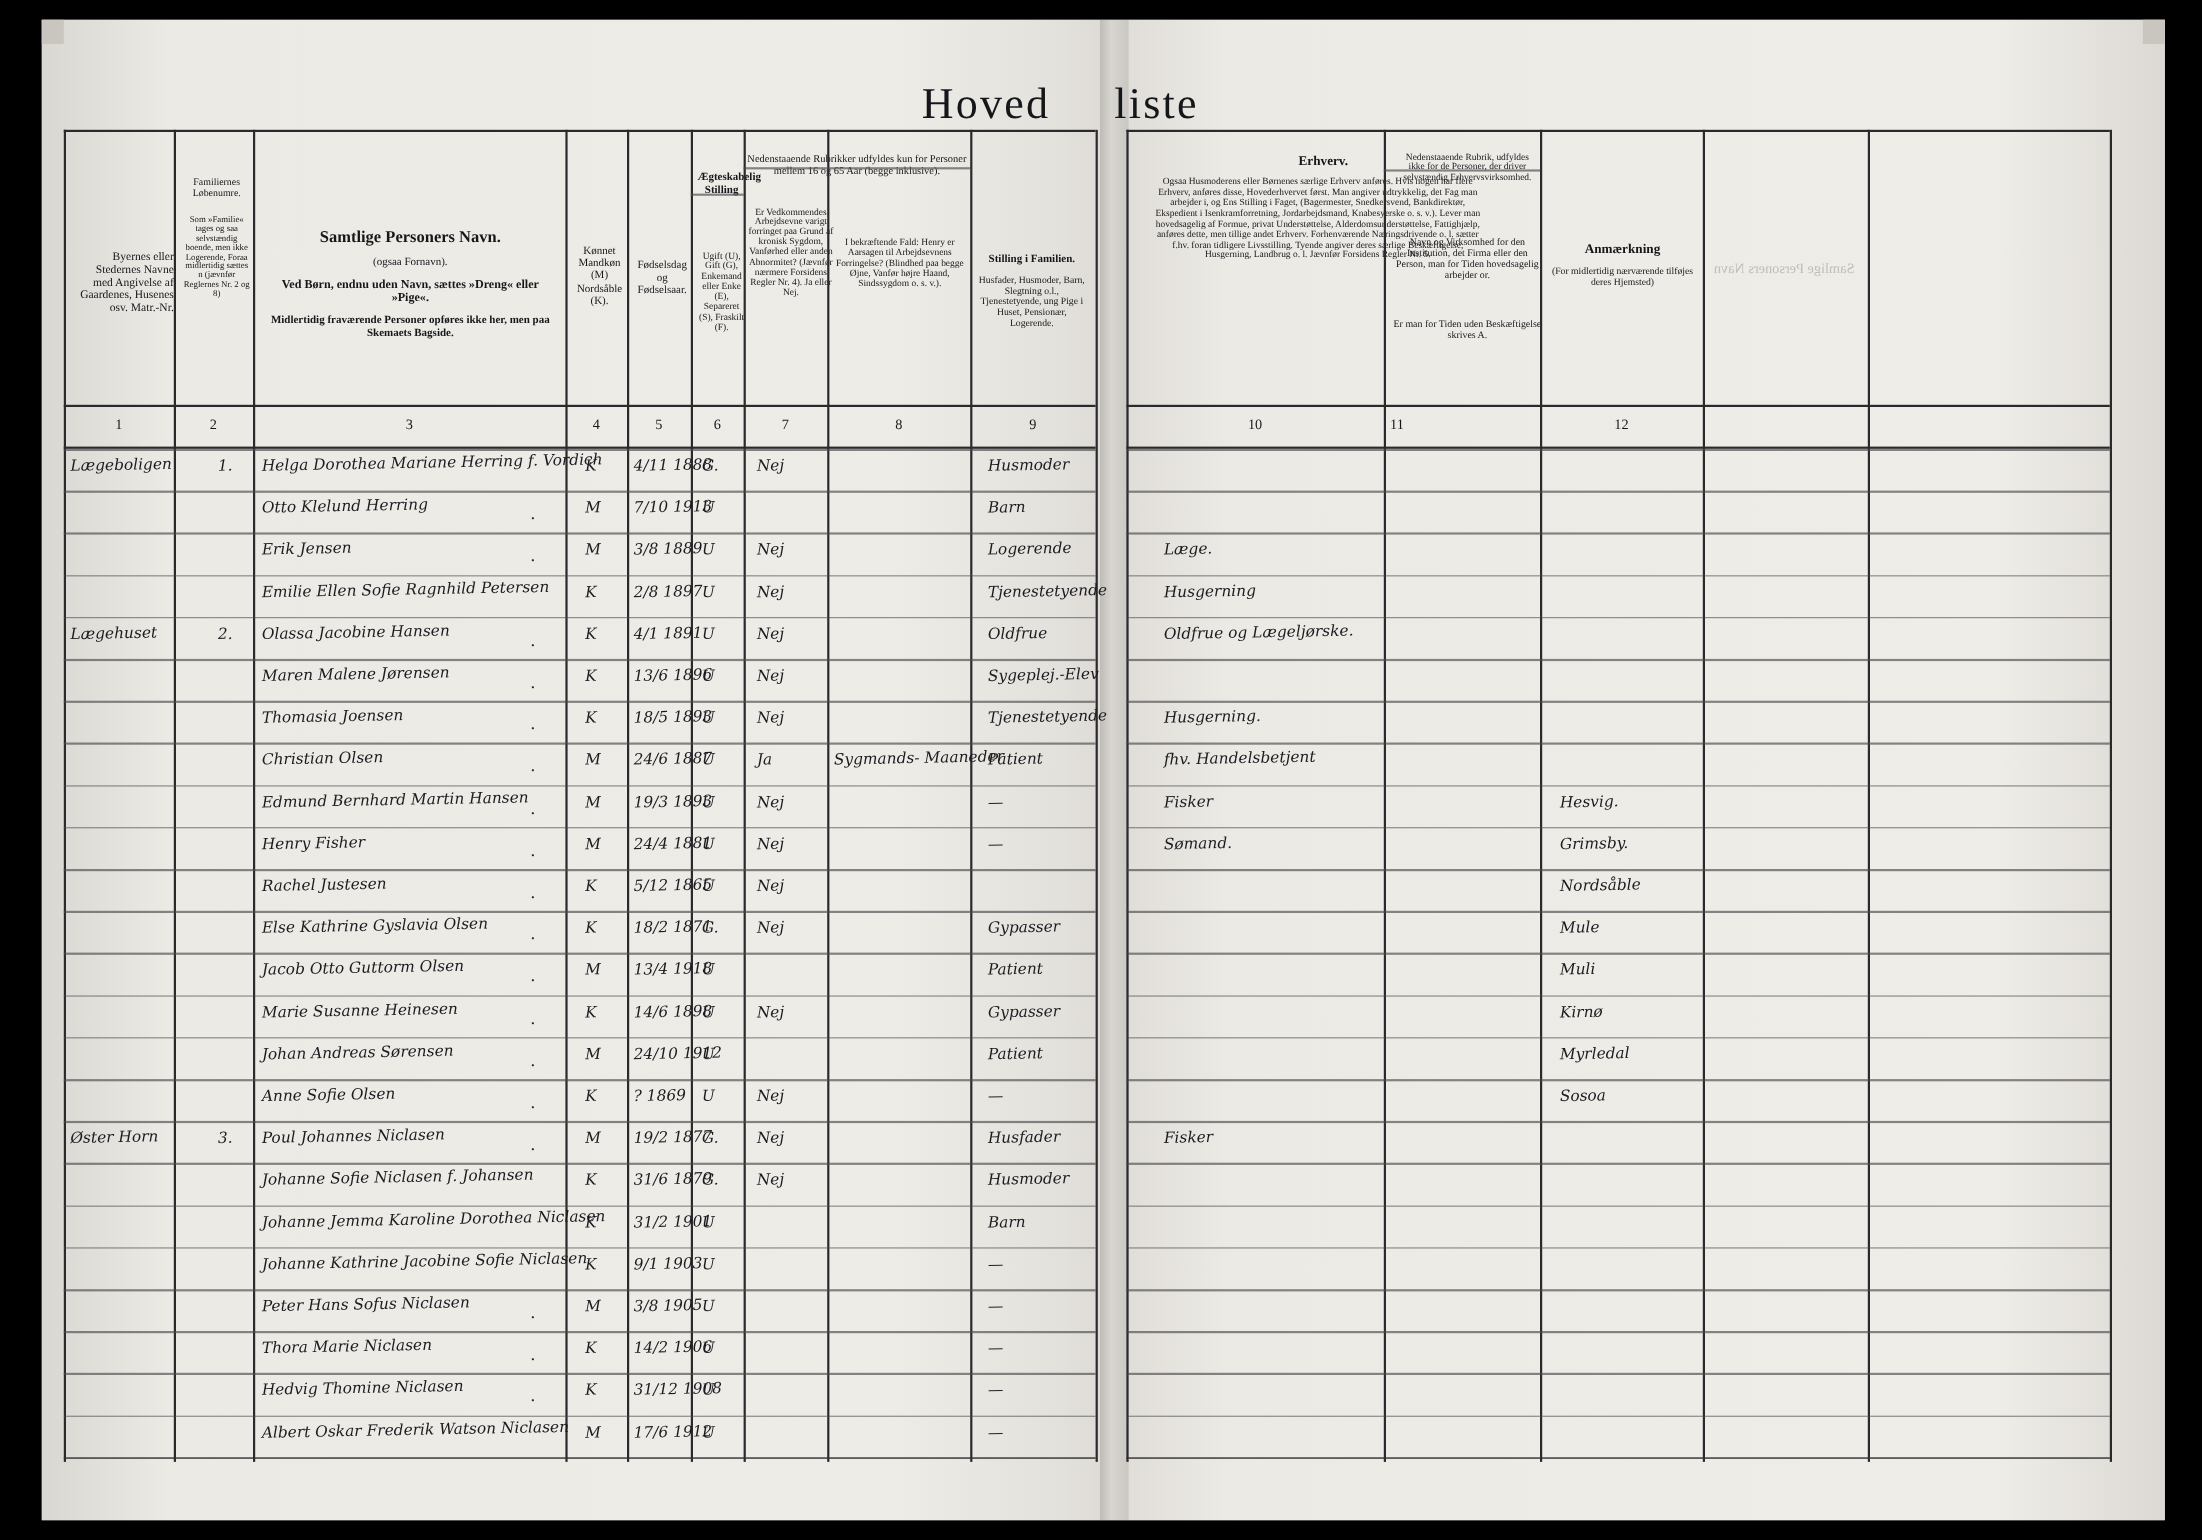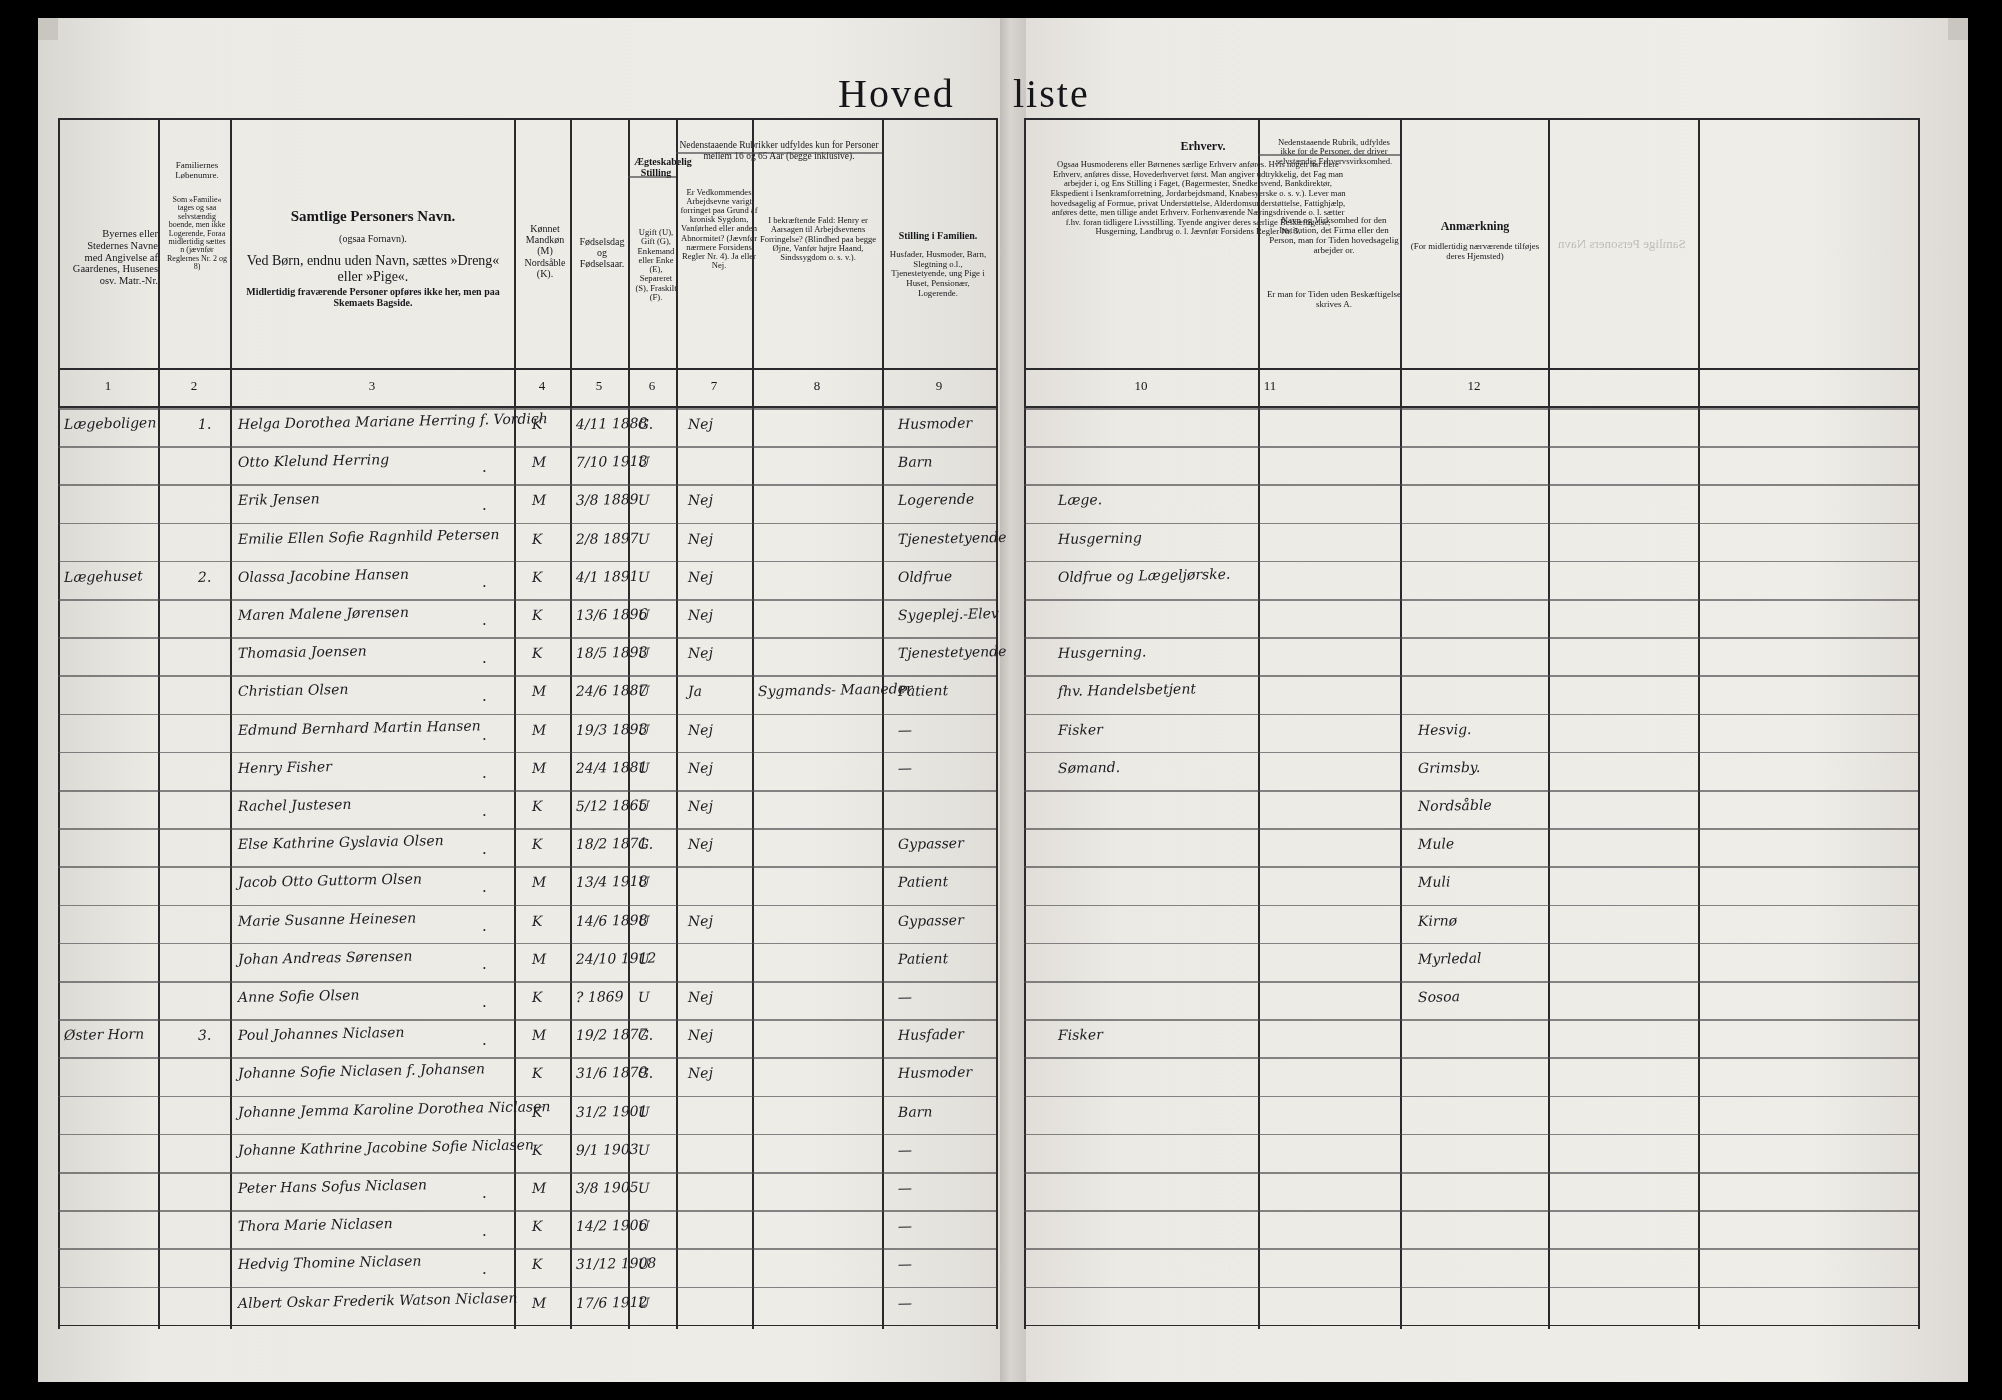--- a/index.html
+++ b/index.html
@@ -47,21 +47,21 @@
 
     <div class="ghost" style="left:1520px;top:218px;">Samlige Personers Navn</div>
 
     <div class="tbl">
 
       <div class="hdr" style="left:10px;top:110px;width:90px;font-size:10.5px;text-align:right;">Byernes eller Stedernes Navne med Angivelse af Gaardenes, Husenes osv. Matr.-Nr.</div>
       <div class="hdr" style="left:108px;top:42px;width:62px;font-size:9px;">Familiernes Løbenumre.</div>
       <div class="hdr" style="left:108px;top:78px;width:62px;font-size:8px;line-height:1.05;">Som »Familie« tages og saa selvstændig boende, men ikke Logerende, Foraa midlertidig sættes n (jævnfør Reglernes Nr. 2 og 8)</div>
       <div class="hdr" style="left:180px;top:90px;width:270px;font-size:15px;font-weight:bold;">Samtlige Personers Navn.</div>
       <div class="hdr" style="left:180px;top:115px;width:270px;font-size:10px;">(ogsaa Fornavn).</div>
-      <div class="hdr" style="left:180px;top:135px;width:270px;font-size:14px;">Ved Børn, endnu uden Navn, sættes »Dreng« eller »Pige«.</div>
+      <div class="hdr" style="left:180px;top:135px;width:270px;font-size:11px;font-weight:bold;">Ved Børn, endnu uden Navn, sættes »Dreng« eller »Pige«.</div>
       <div class="hdr" style="left:180px;top:168px;width:270px;font-size:10px;font-weight:bold;">Midlertidig fraværende Personer opføres ikke her, men paa Skemaets Bagside.</div>
       <div class="hdr" style="left:462px;top:105px;width:50px;font-size:10px;">Kønnet Mandkøn (M) Nordsåble (K).</div>
       <div class="hdr" style="left:520px;top:118px;width:48px;font-size:10px;">Fødselsdag og Fødselsaar.</div>
       <div class="hdr" style="left:576px;top:38px;width:44px;font-size:10px;font-weight:bold;">Ægteskabelig Stilling</div>
       <div class="hdr" style="left:576px;top:110px;width:44px;font-size:8.6px;line-height:1.08;">Ugift (U), Gift (G), Enkemand eller Enke (E), Separeret (S), Fraskilt (F).</div>
       <div class="hdr" style="left:616px;top:22px;width:210px;font-size:9.5px;">Nedenstaaende Rubrikker udfyldes kun for Personer mellem 16 og 65 Aar (begge inklusive).</div>
       <div class="hdr" style="left:622px;top:70px;width:78px;font-size:8.6px;line-height:1.06;">Er Vedkommendes Arbejdsevne varigt forringet paa Grund af kronisk Sygdom, Vanførhed eller anden Abnormitet? (Jævnfør nærmere Forsidens Regler Nr. 4). Ja eller Nej.</div>
       <div class="hdr" style="left:700px;top:98px;width:120px;font-size:8.6px;line-height:1.08;">I bekræftende Fald: Henry er Aarsagen til Arbejdsevnens Forringelse? (Blindhed paa begge Øjne, Vanfør højre Haand, Sindssygdom o. s. v.).</div>
       <div class="hdr" style="left:830px;top:112px;width:100px;font-size:10px;font-weight:bold;">Stilling i Familien.</div>
       <div class="hdr" style="left:830px;top:132px;width:100px;font-size:8.8px;line-height:1.1;">Husfader, Husmoder, Barn, Slegtning o.l., Tjenestetyende, ung Pige i Huset, Pensionær, Logerende.</div>

